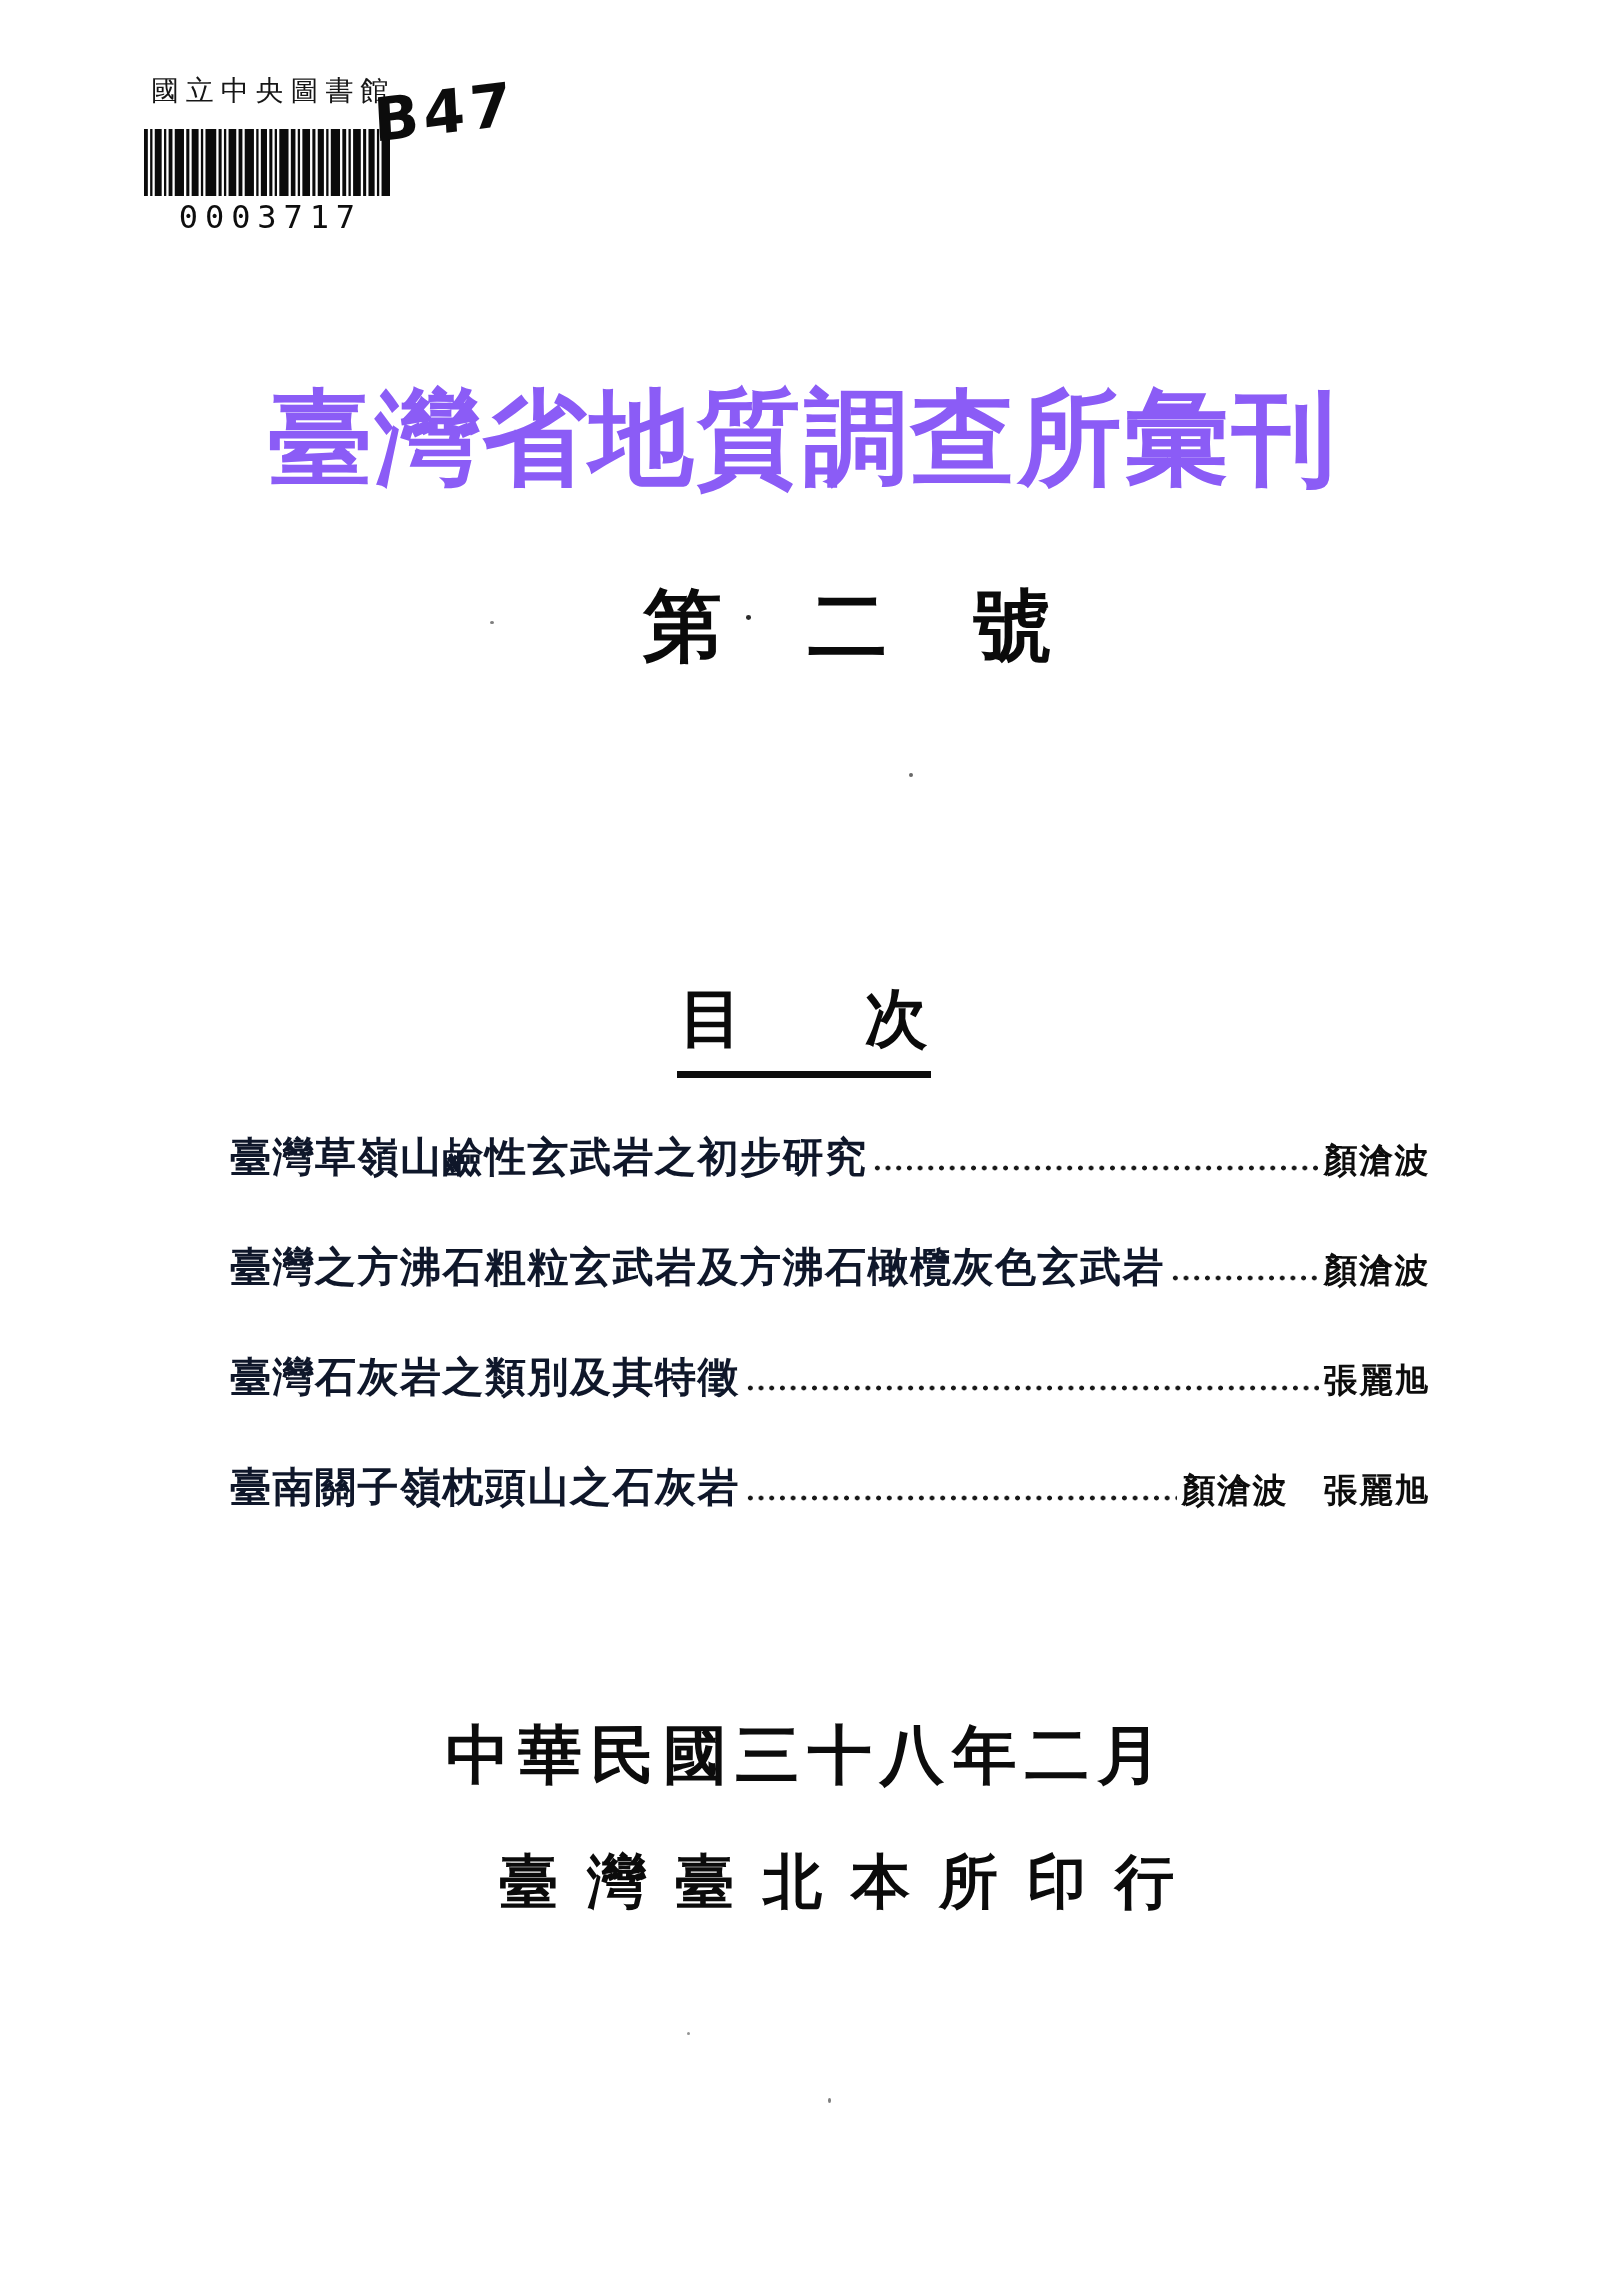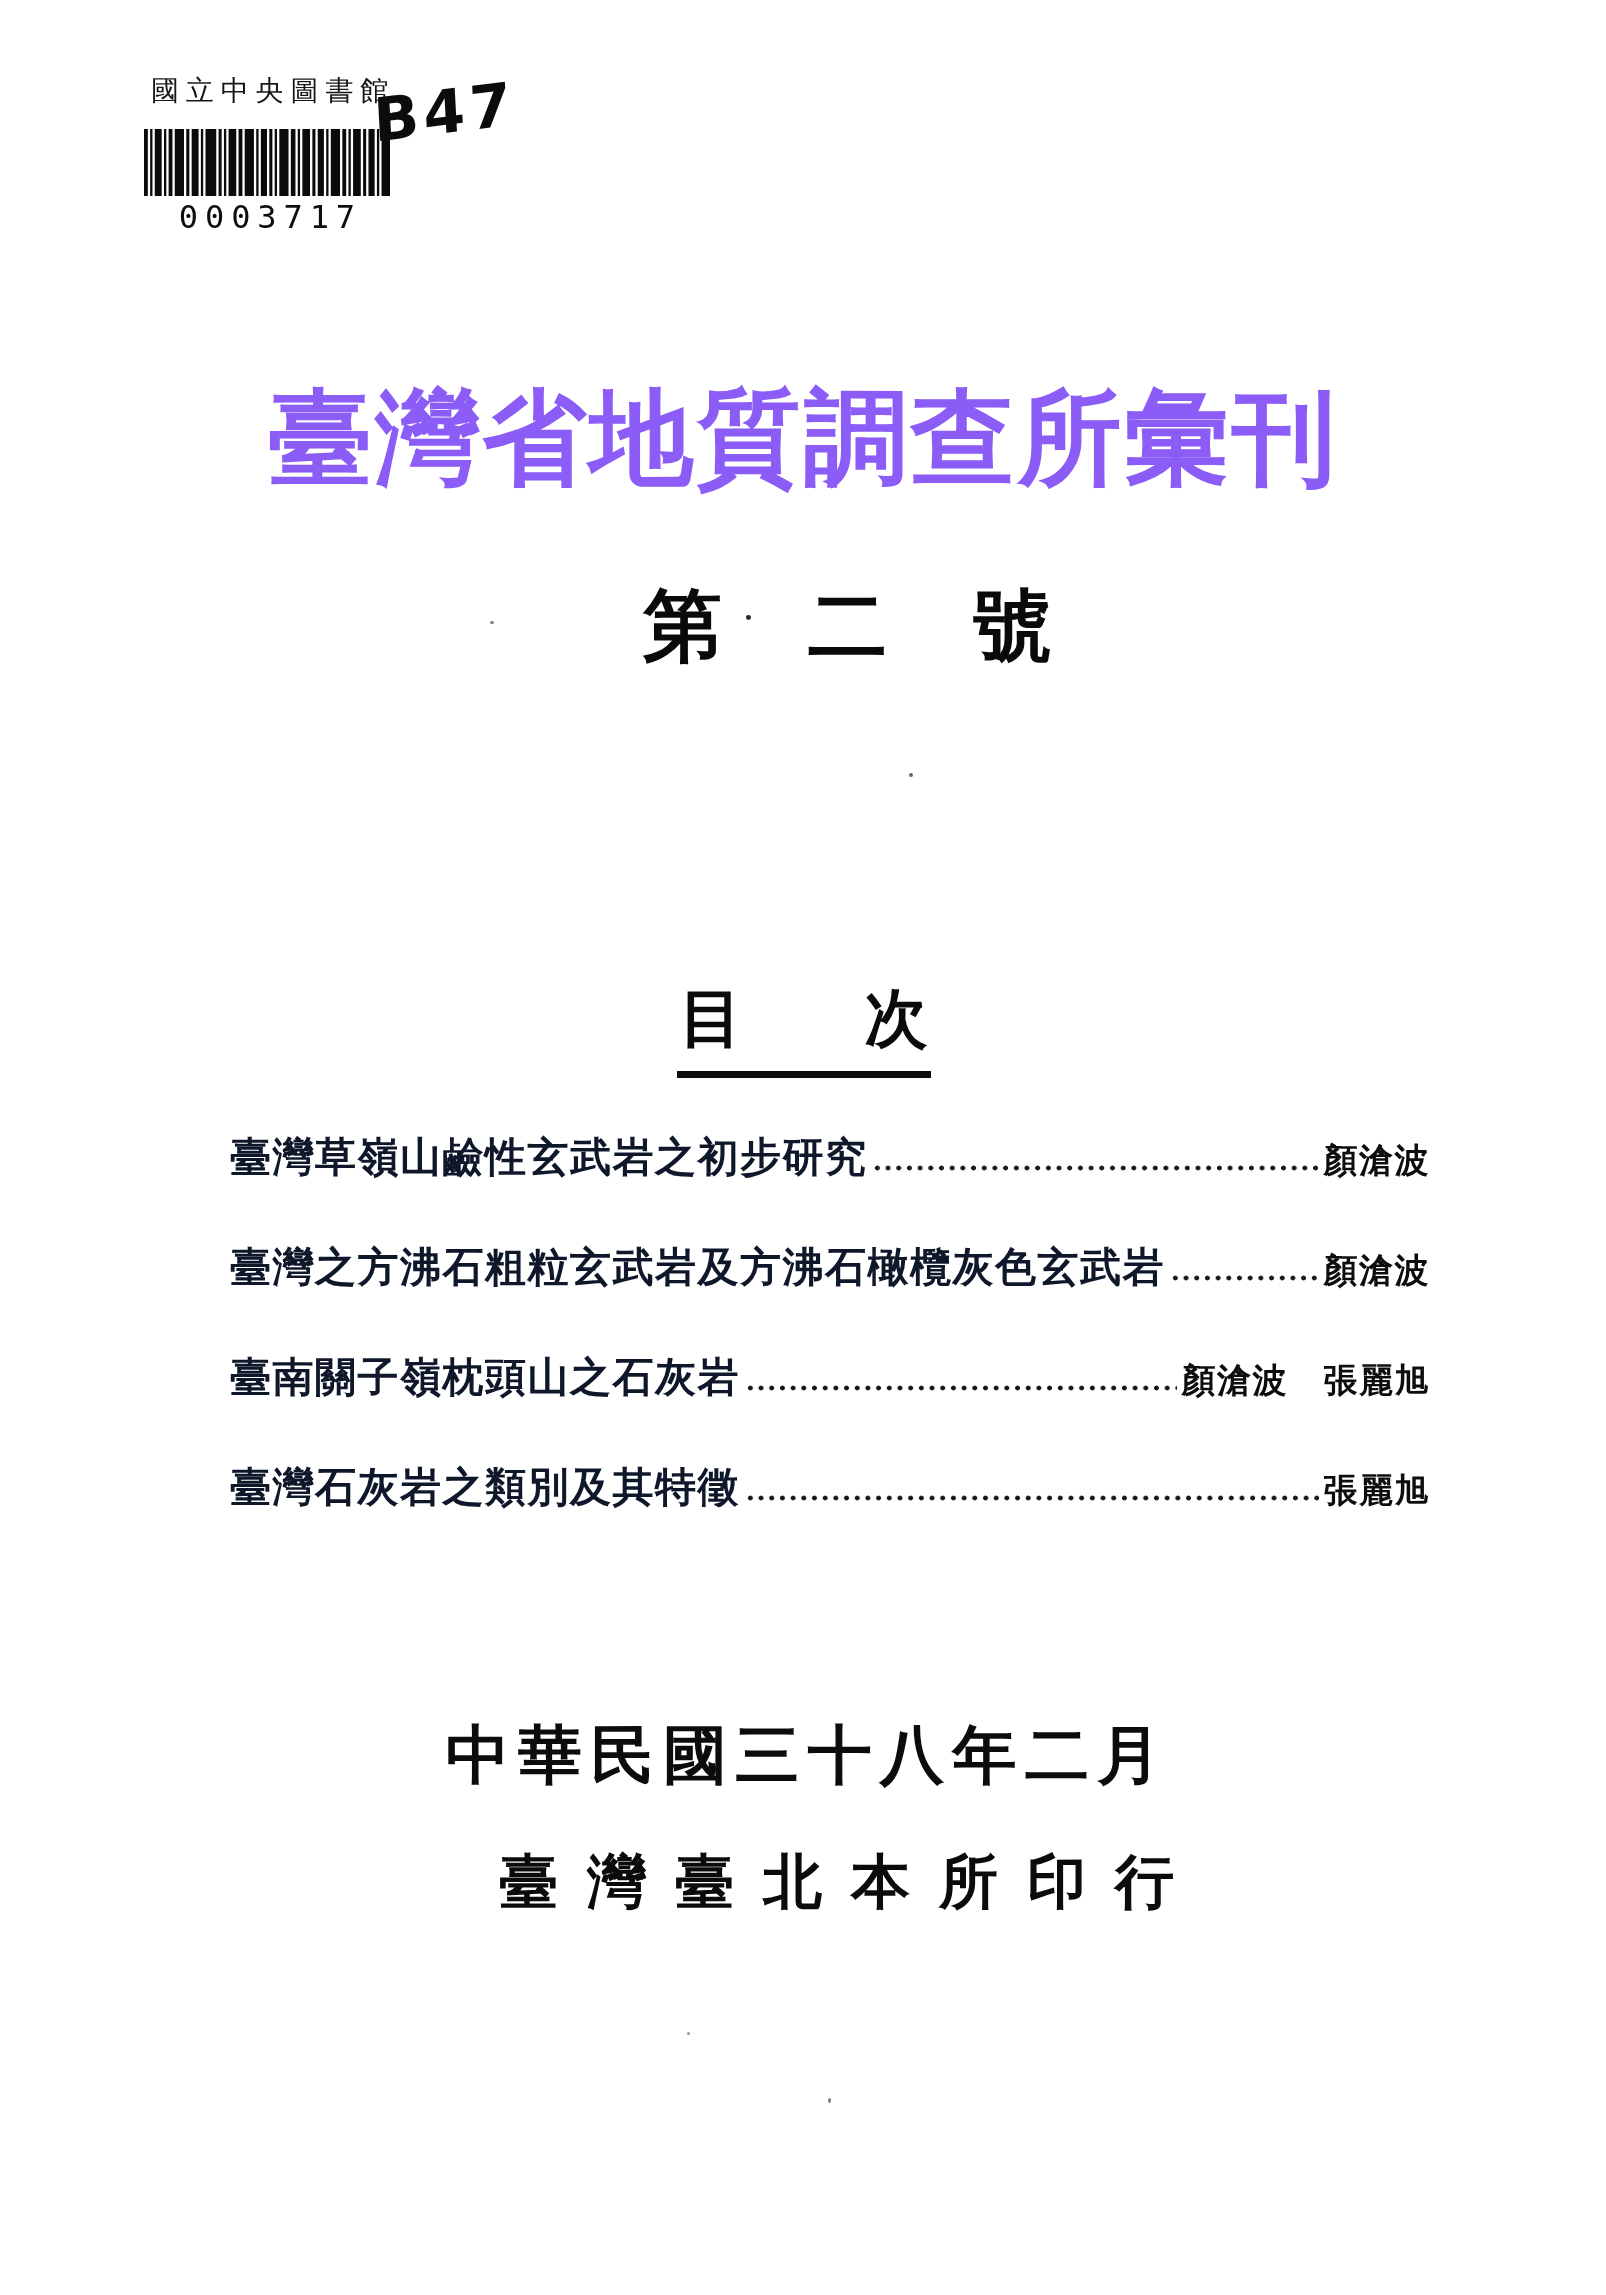--- a/index.html
+++ b/index.html
@@ -270,28 +270,28 @@
       <span class="toc-title">臺灣草嶺山鹼性玄武岩之初步研究</span>
       <span class="leader"></span>
       <span class="toc-authors">顏滄波</span>
     </div>
     <div class="toc-row">
       <span class="toc-title">臺灣之方沸石粗粒玄武岩及方沸石橄欖灰色玄武岩</span>
       <span class="leader"></span>
       <span class="toc-authors">顏滄波</span>
     </div>
     <div class="toc-row">
+      <span class="toc-title">臺灣石灰岩之類別及其特徵</span>
+      <span class="leader"></span>
+      <span class="toc-authors">張麗旭</span>
+    </div>
+    <div class="toc-row">
       <span class="toc-title">臺南關子嶺枕頭山之石灰岩</span>
       <span class="leader"></span>
       <span class="toc-authors">顏滄波　張麗旭</span>
-    </div>
-    <div class="toc-row">
-      <span class="toc-title">臺灣石灰岩之類別及其特徵</span>
-      <span class="leader"></span>
-      <span class="toc-authors">張麗旭</span>
     </div>
   </div>
 
   <div class="pub-date">
     <span>中華民國三十八年二月</span>
   </div>
 
   <div class="imprint">
     <span>臺灣臺北本所印行</span>
   </div>

